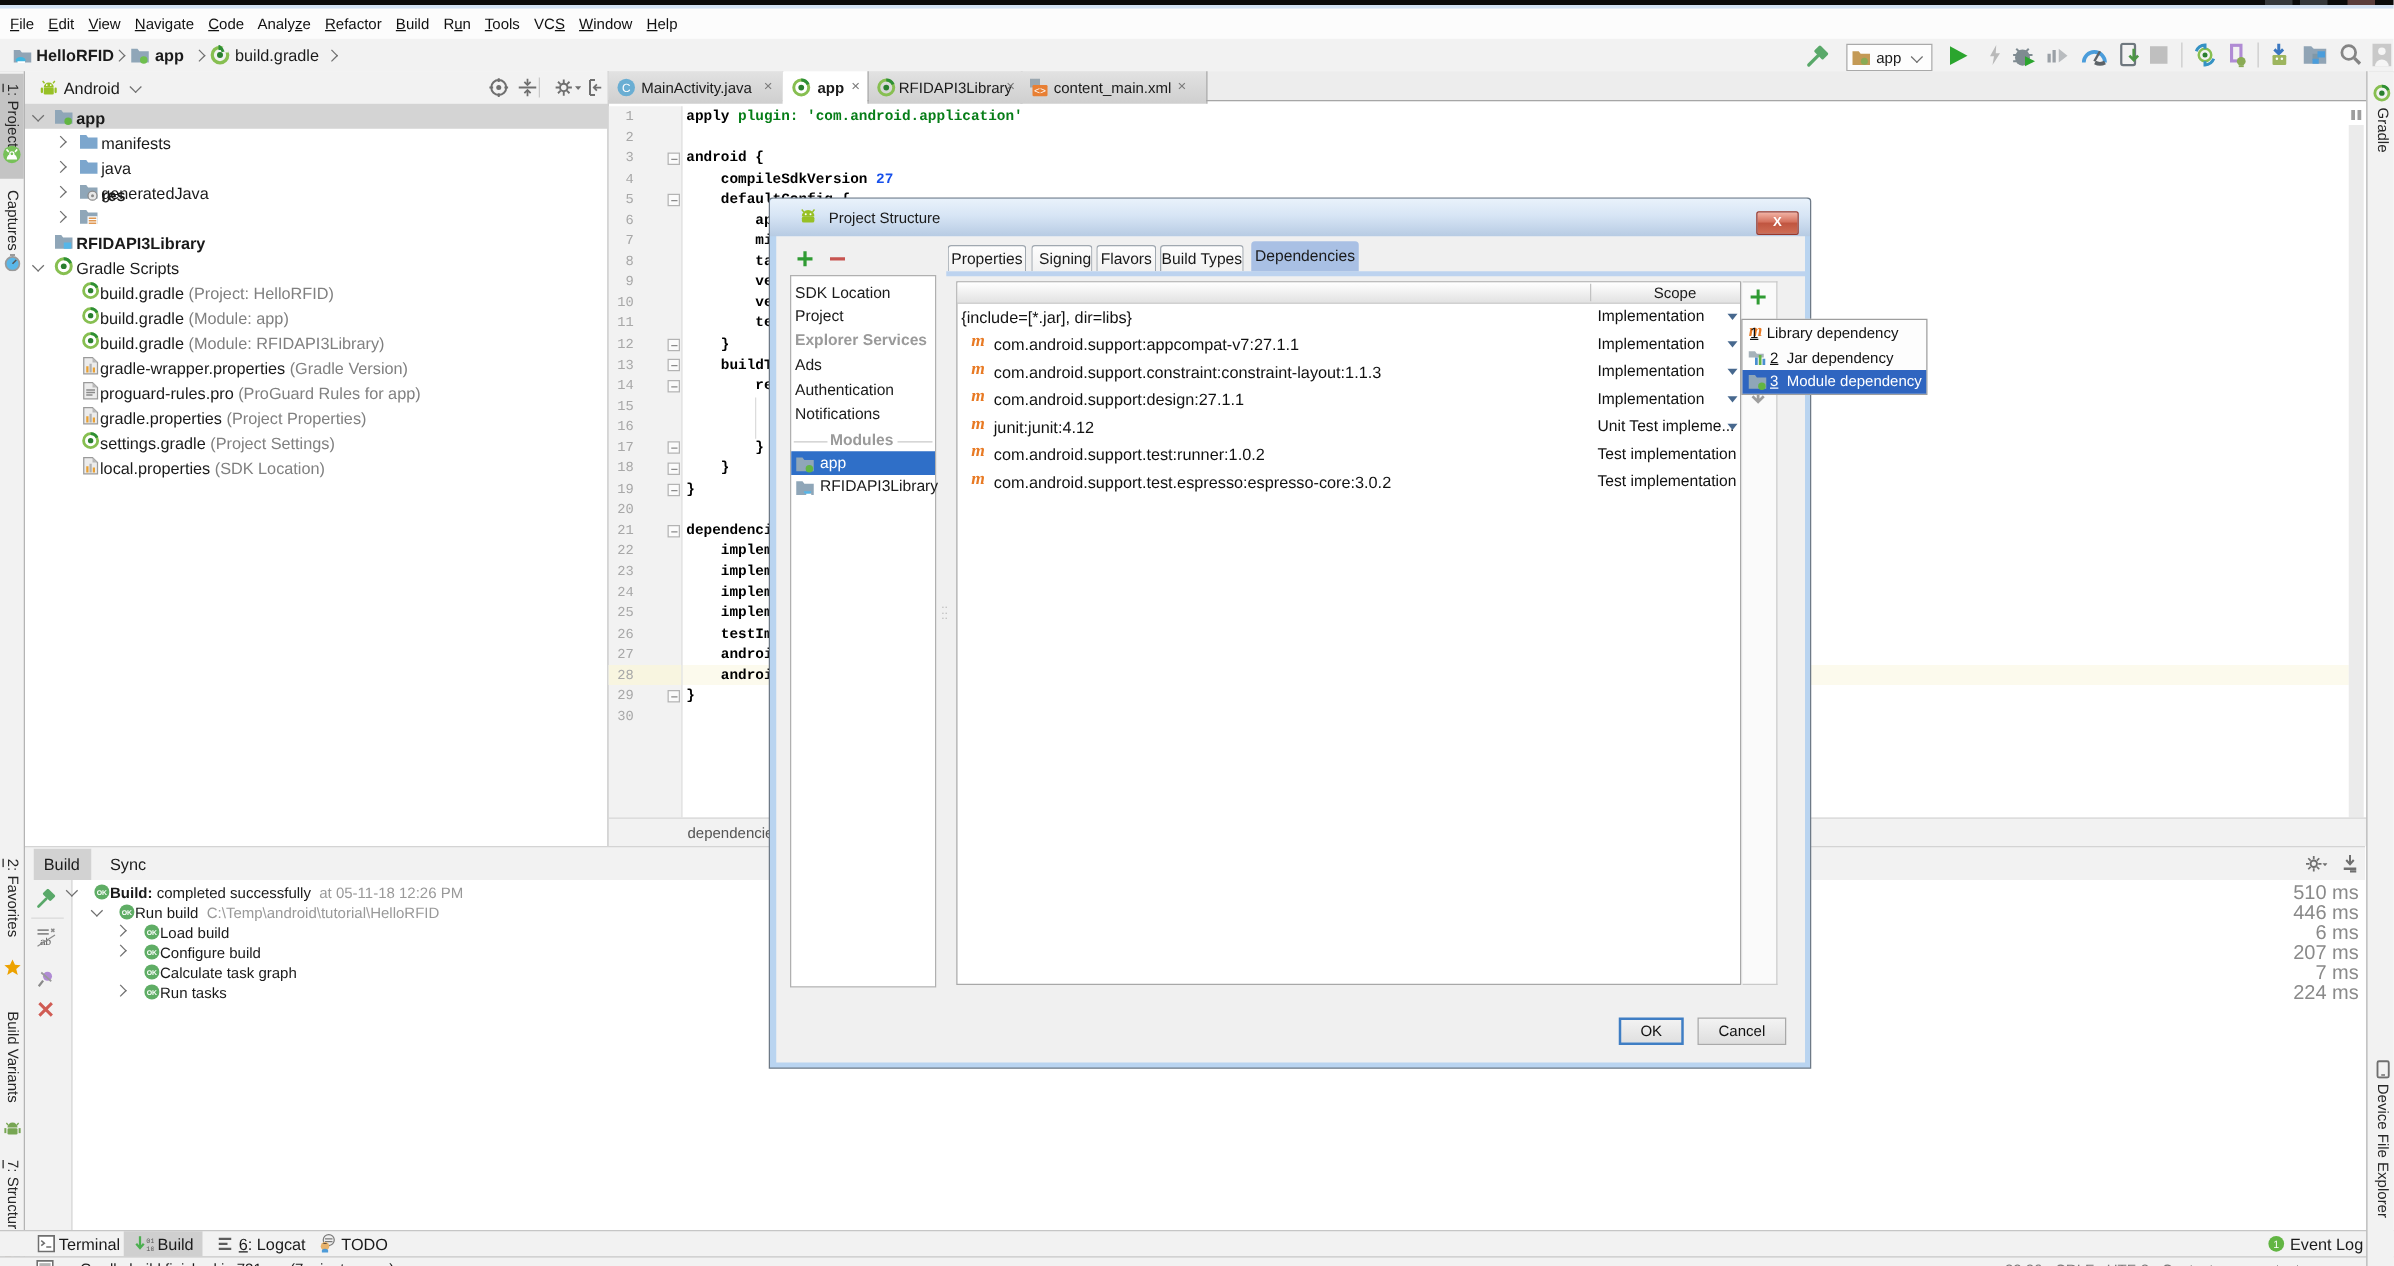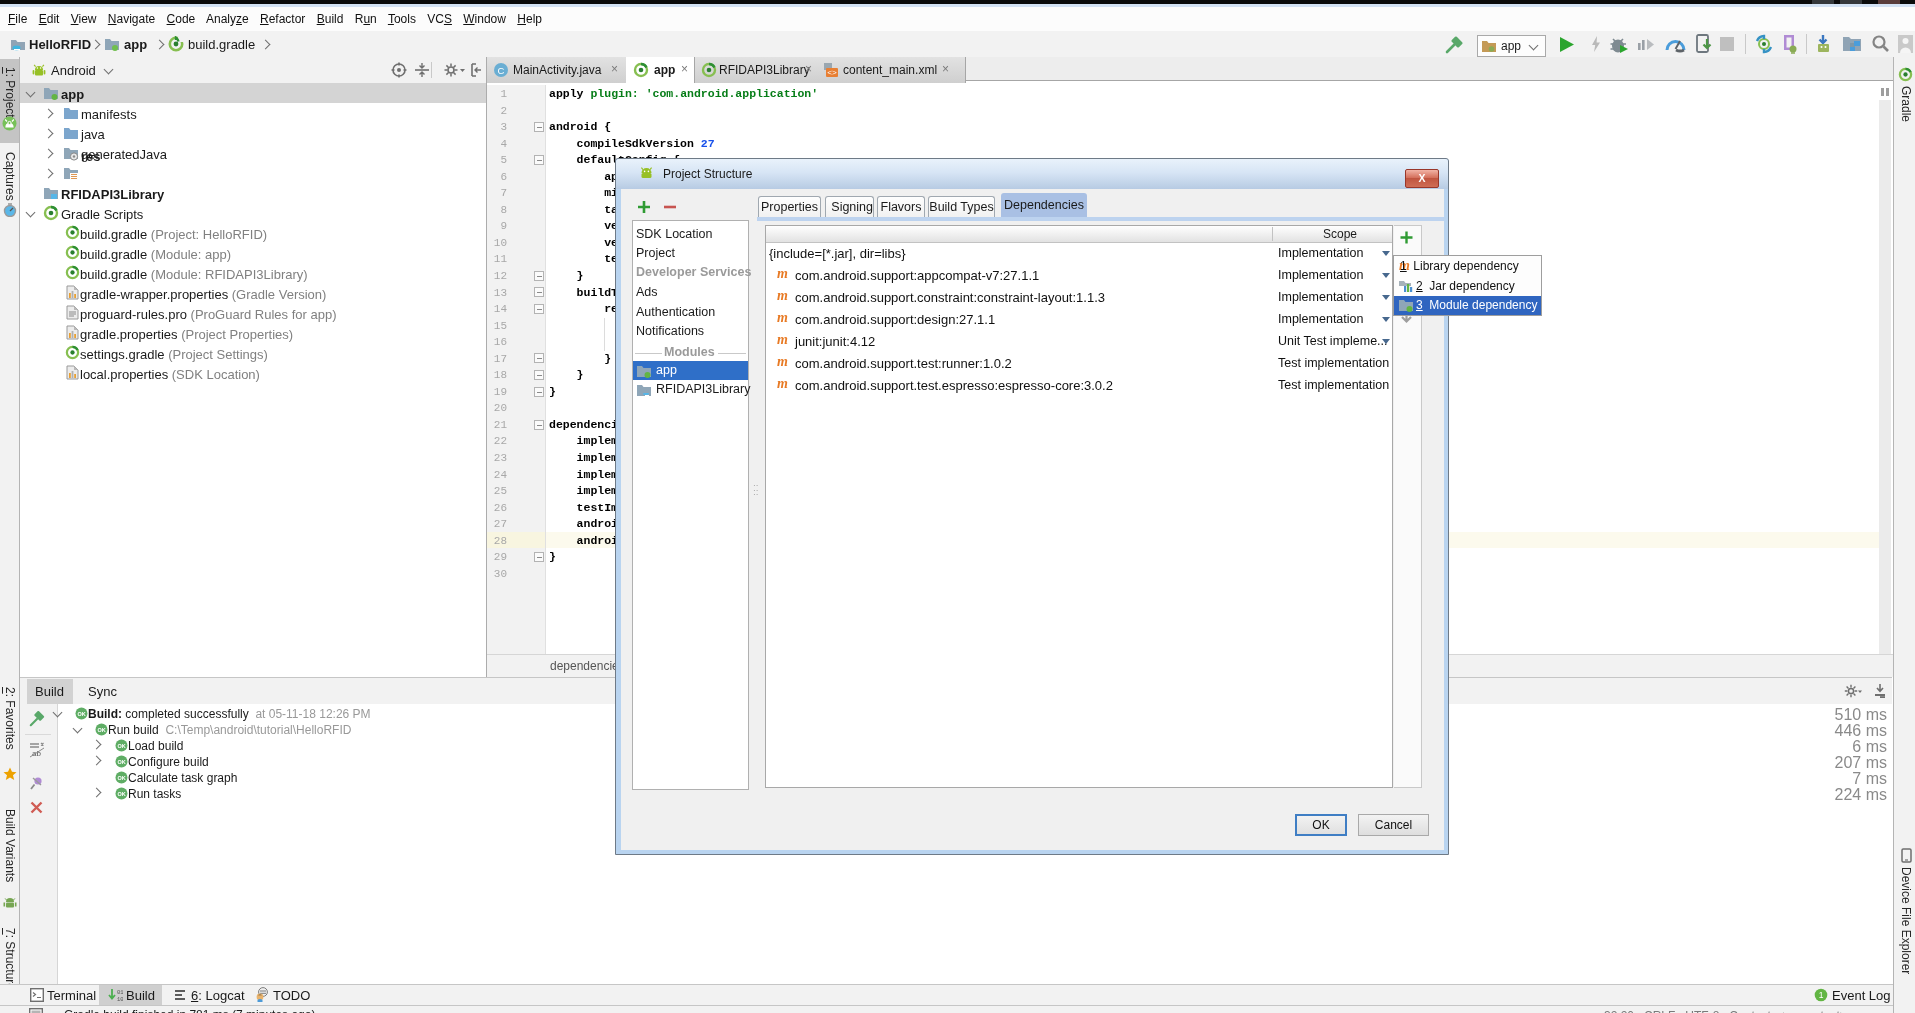--- a/index.html
+++ b/index.html
@@ -554,21 +554,21 @@
   <svg class="abs" style="left:21px;top:41px;" width="14" height="14" viewBox="0 0 14 14">
       <path d="M7 1 v12 M1 7 h12" stroke="#2f9b33" stroke-width="2.6"></path>
     </svg>
   <svg class="abs" style="left:47px;top:41px;" width="14" height="14" viewBox="0 0 14 14">
       <path d="M1 7 h12" stroke="#c75450" stroke-width="2.6"></path>
     </svg>
 
   <div class="abs" style="left:16px;top:61px;width:117px;height:570px;background:#fff;border:1px solid #b0b0b0;box-sizing:border-box;font-size:12.5px;color:#1a1a1a;white-space:nowrap;">
     <div class="abs" style="left:3px;top:6px;">SDK Location</div>
     <div class="abs" style="left:3px;top:25px;">Project</div>
-    <div class="abs b" style="left:3px;top:44px;color:#9a9a9a;">Developer Services</div>
+    <div class="abs b" style="left:3px;top:44px;color:#9a9a9a;">Explorer Services</div>
     <div class="abs" style="left:3px;top:64px;">Ads</div>
     <div class="abs" style="left:3px;top:84px;text-align:right;">Authentication</div>
     <div class="abs" style="left:3px;top:103px;">Notifications</div>
     <div class="abs b" style="left:31px;top:124px;color:#9a9a9a;">Modules</div>
     <div class="abs" style="left:2px;top:132px;width:27px;height:1px;background:#c9c9c9;"></div>
     <div class="abs" style="left:85px;top:132px;width:28px;height:1px;background:#c9c9c9;"></div>
     <div class="abs" style="left:0;top:140px;width:115px;height:19px;background:#2f6fc8;">
       <svg class="abs" style="left:3px;top:1.5px;" width="16" height="16" viewBox="0 0 16 16">
           <path d="M1 3h5l1.5 2H15v9H1z" fill="#8fa6b8"></path>
           <circle cx="11.5" cy="12" r="3" fill="#62b543"></circle>

